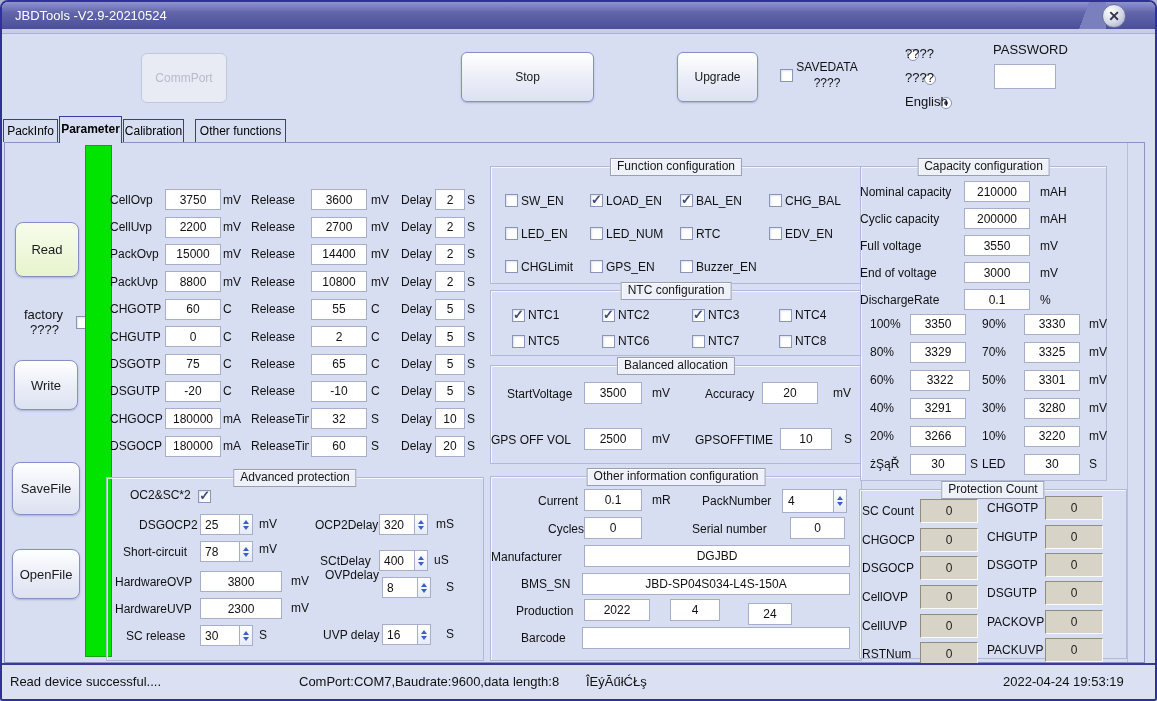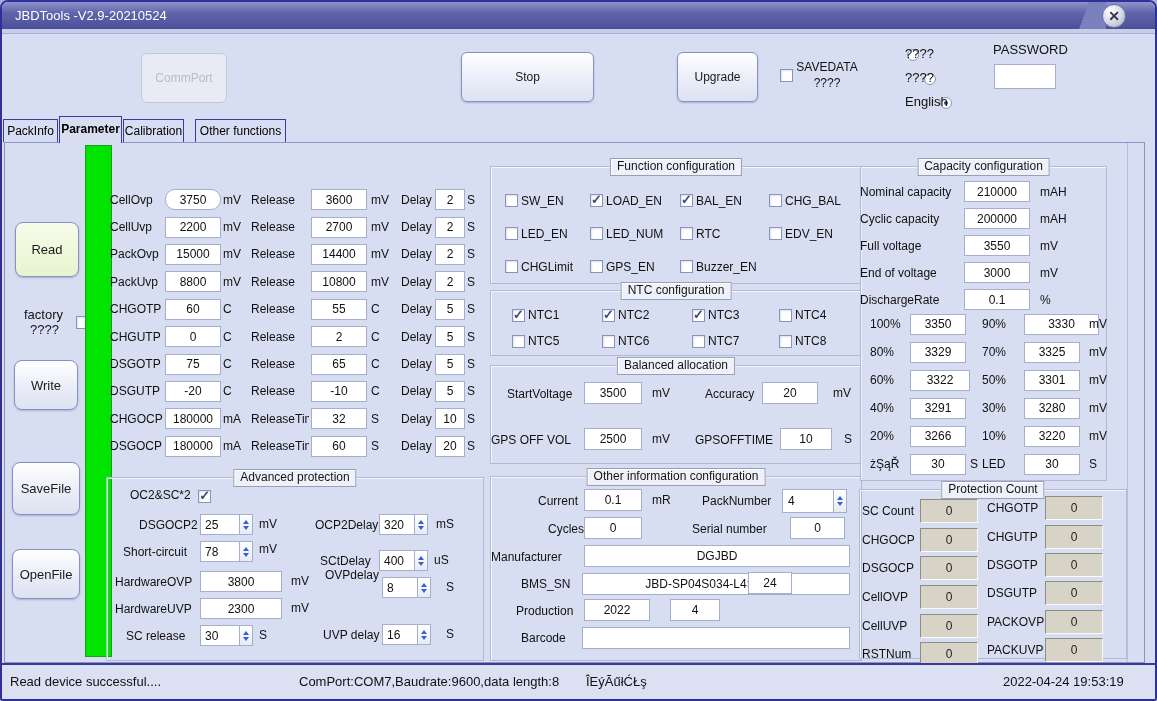--- a/index.html
+++ b/index.html
@@ -140,21 +140,21 @@
   <div class="abs grp" style="left:858px;top:164px;width:245px;height:313px;">
     <span class="gt">Capacity configuration</span>
   </div>
   <div class="abs grp" style="left:857px;top:487px;width:266px;height:168px;">
     <span class="gt">Protection Count</span>
   </div>
 
   
   <div class="abs gbasic" style="left:108px;top:184px;">
     <span class="lbl">CellOvp</span>
-      <span class="inp" style="width:56px;border-radius:10px;">3750</span>
+      <span class="inp" style="width:56px;">3750</span>
       <span class="lbl">mV</span>
       <span class="lbl clip">Release</span>
       <span class="inp" style="width:56px;">3600</span>
       <span class="lbl">mV</span>
       <span class="lbl clip">Delay</span>
       <span class="inp" style="width:30px;">2</span>
       <span class="lbl">S</span>
     <span class="lbl">CellUvp</span>
       <span class="inp" style="width:56px;">2200</span>
       <span class="lbl">mV</span>
@@ -436,21 +436,21 @@
       <span class="inp" style="width:66px;">0.1</span>
       <span class="lbl" style="padding-left:6px;">%</span>
   </div>
 
   
   <div class="abs gsoc" style="left:868px;top:308px;">
     <span class="lbl r">100%</span>
       <span class="inp" style="width:56px;">3350</span>
       <span class="lbl"></span>
       <span class="lbl r">90%</span>
-      <span class="inp" style="width:75px;">3330</span>
+      <span class="inp" style="width:56px;">3330</span>
       <span class="lbl" style="padding-left:5px;">mV</span>
     <span class="lbl r">80%</span>
       <span class="inp" style="width:56px;">3329</span>
       <span class="lbl"></span>
       <span class="lbl r">70%</span>
       <span class="inp" style="width:56px;">3325</span>
       <span class="lbl" style="padding-left:5px;">mV</span>
     <span class="lbl r">60%</span>
       <span class="inp" style="width:60px;">3322</span>
       <span class="lbl"></span>
@@ -494,21 +494,21 @@
   <span class="abs lbl" style="left:690px;top:520px;">Serial number</span>
   <div class="abs inp" style="left:788px;top:515px;width:55px;height:22px;">0</div>
   <span class="abs lbl" style="left:489px;top:548px;">Manufacturer</span>
   <div class="abs inp" style="left:582px;top:543px;width:266px;height:22px;">DGJBD</div>
   <span class="abs cb" style="left:503px;top:575px;"></span>
   <span class="abs lbl" style="left:519px;top:575px;">BMS_SN</span>
   <div class="abs inp" style="left:580px;top:571px;width:268px;height:22px;">JBD-SP04S034-L4S-150A</div>
   <span class="abs lbl" style="left:514px;top:602px;">Production</span>
   <div class="abs inp" style="left:582px;top:597px;width:66px;height:22px;">2022</div>
   <div class="abs inp" style="left:668px;top:597px;width:50px;height:22px;">4</div>
-  <div class="abs inp" style="left:746px;top:570px;width:44px;height:22px;">24</div>
+  <div class="abs inp" style="left:746px;top:601px;width:44px;height:22px;">24</div>
   <span class="abs cb" style="left:503px;top:630px;"></span>
   <span class="abs lbl" style="left:519px;top:629px;">Barcode</span>
   <div class="abs inp" style="left:580px;top:625px;width:268px;height:22px;"></div>
 
   
   <div class="abs gpc" style="left:860px;top:495px;grid-auto-rows:28.6px;">
     <span class="lbl">SC Count</span>
       <span class="pcfield">0</span>
     <span class="lbl">CHGOCP</span>
       <span class="pcfield">0</span>

